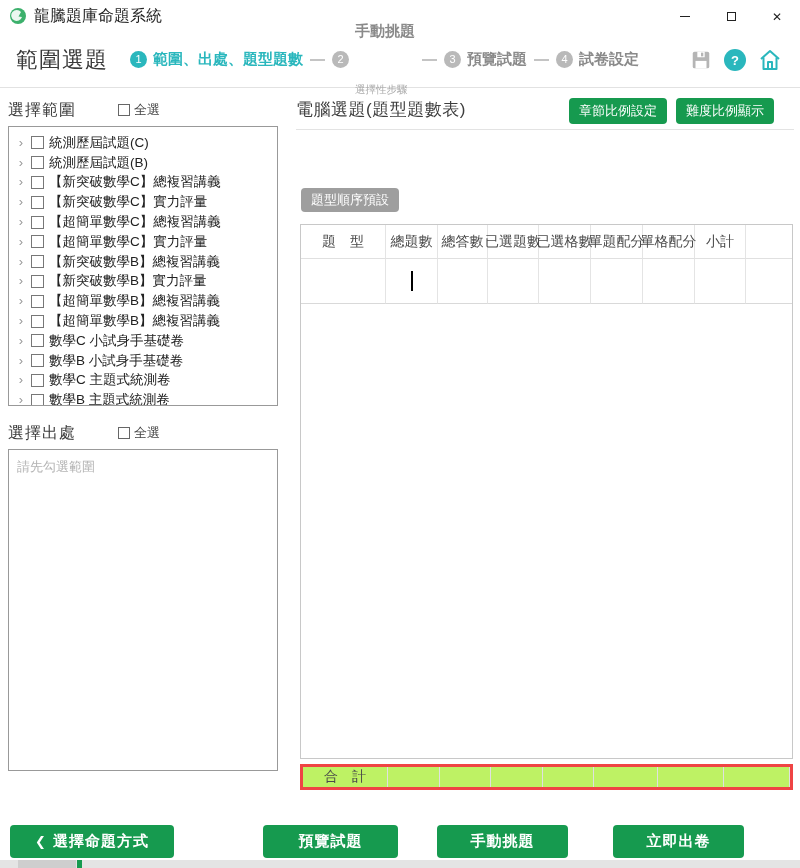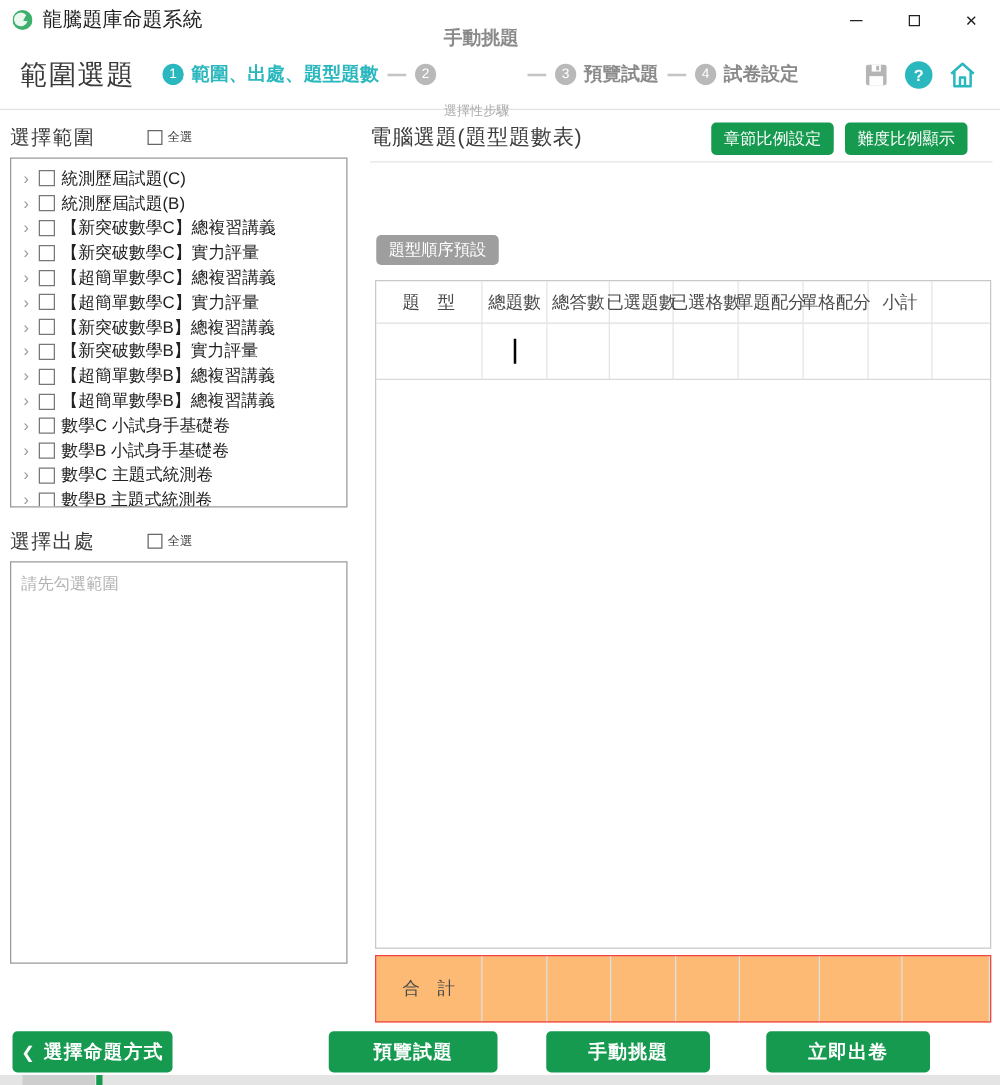--- a/index.html
+++ b/index.html
@@ -33,21 +33,21 @@
   .step-dash { width:15px; height:2px; background:#c4c4c4; margin:0 7px; }
   .header-icons { position:absolute; right:18px; top:0; height:56px; display:flex; align-items:center; gap:12px; }
   .help-circle { width:22px; height:22px; border-radius:50%; background:var(--teal); color:#fff; font-size:13px; font-weight:bold; display:flex; align-items:center; justify-content:center; }
   .help-circle::before { content:"?"; }
   
   .left-col { position:absolute; left:8px; top:98px; width:270px; }
   .section-head { display:flex; align-items:center; height:24px; }
   .section-title { font-size:16px; color:#3d3d3d; letter-spacing:1px; }
   .select-all { display:flex; align-items:center; margin-left:42px; }
   .cb { display:inline-block; width:12px; height:12px; border:1px solid #666; background:#fff; flex:0 0 auto; }
-  .select-all-label { font-size:10px; color:#444; margin-left:4px; }
+  .select-all-label { font-size:13px; color:#444; margin-left:4px; }
   .tree-box { margin-top:4px; height:280px; border:1px solid #999; background:#fff; padding:6px 16px 4px 6px; overflow:hidden; }
   .tree-row { display:flex; align-items:center; height:19.8px; }
   .expander { width:12px; font-size:13px; color:#999; line-height:12px; text-align:center; flex:0 0 auto; }
   .expander::before { content:"\203A"; }
   .tree-row .cb { width:13px; height:13px; margin-left:4px; border-color:#777; }
   .tree-label { font-size:13.5px; color:#222; margin-left:5px; white-space:nowrap; }
   .source-head { margin-top:15px; }
   .source-box { margin-top:4px; height:322px; border:1px solid #999; background:#fff; padding:8px; }
   .placeholder-text { font-size:13px; color:#b3b3b3; }
   
@@ -58,26 +58,26 @@
   .green-chip { background:var(--green); color:#fff; font-size:13px; padding:4px 10px; border-radius:4px; border:none; white-space:nowrap; }
   .head-rule { border-bottom:1px solid #e3e3e3; margin-top:1px; }
   .order-badge { display:inline-block; margin:58px 0 0 5px; background:var(--badge); color:#fff; font-size:13px; padding:3px 10px; border-radius:4px; }
   .qtable { margin-top:12px; margin-left:4px; width:493px; height:535px; border:1px solid #c8c8c8; background:#fff; }
   .tgrid { display:grid; grid-template-columns:85px 52px 50px 51px 52px 52px 52px 51px 1fr; }
   .tcell { display:flex; align-items:center; justify-content:center; font-size:14px; color:#4a4a4a; border-right:1px solid #e4e4e4; white-space:nowrap; overflow:visible; }
   .tcell:last-child { border-right:none; }
   .thead-row .tcell { height:34px; border-bottom:1px solid #e0e0e0; }
   .tbody-row .tcell { height:45px; border-bottom:1px solid #d9d9d9; }
   .caret { display:inline-block; width:2px; height:20px; background:#000; }
-  .qtable-footer { margin-top:5px; margin-left:4px; width:493px; height:54px; border:1px solid #ef4444; background:#fdba74; display:grid; grid-template-columns:85px 52px 51px 52px 51px 64px 66px 1fr; }
+  .qtable-footer { margin-top:5px; margin-left:4px; width:493px; height:26px; border:3px solid #ef4444; background:#bef264; display:grid; grid-template-columns:85px 52px 51px 52px 51px 64px 66px 1fr; }
   .qtable-footer .tcell { height:100%; border-right:1px solid #e0e0e0; border-bottom:none; }
   
   .bottom-bar { position:absolute; left:0; top:820px; width:100%; height:40px; background:#fff; }
   .action-btn { position:absolute; top:5px; height:33px; background:var(--green); color:#fff; border:none; border-radius:4px; font-size:15px; font-weight:bold; display:flex; align-items:center; justify-content:center; letter-spacing:1px; font-family:inherit; }
-  .btn-back { left:10px; width:128px; }
+  .btn-back { left:10px; width:164px; }
   .btn-back .chev { font-size:13px; margin-right:6px; font-weight:bold; }
   .btn-back .chev::before { content:"\276E"; }
   .btn-preview { left:263px; width:135px; }
   .btn-manual { left:437px; width:131px; }
   .btn-generate { left:613px; width:131px; }
   
   .task-strip { position:absolute; left:0; bottom:0; width:100%; height:8px; background:#e4e4e4; }
   .task-seg { position:absolute; left:18px; top:0; width:58px; height:8px; background:#cecece; }
   .task-accent { position:absolute; left:77px; top:0; width:5px; height:8px; background:var(--green); }
 </style>

